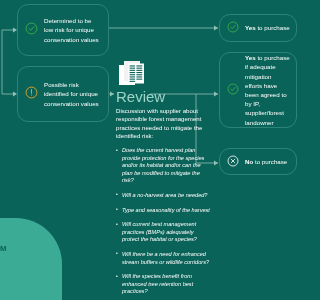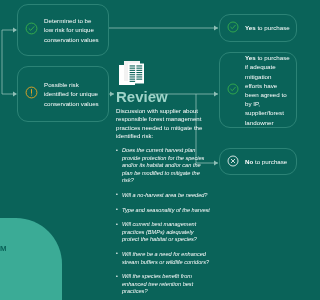--- a/index.html
+++ b/index.html
@@ -82,21 +82,21 @@
     top: 60px;
     width: 28px;
     height: 30px;
   }
   #review-title {
     position: absolute;
     left: 116px;
     top: 88px;
     font-size: 15px;
     line-height: 17px;
-    font-weight: bold;
+    font-weight: normal;
     color: #9fd4c9;
   }
   #review-desc {
     position: absolute;
     left: 116px;
     top: 107px;
     width: 92px;
     font-size: 6.1px;
     line-height: 8.3px;
     color: #ffffff;

